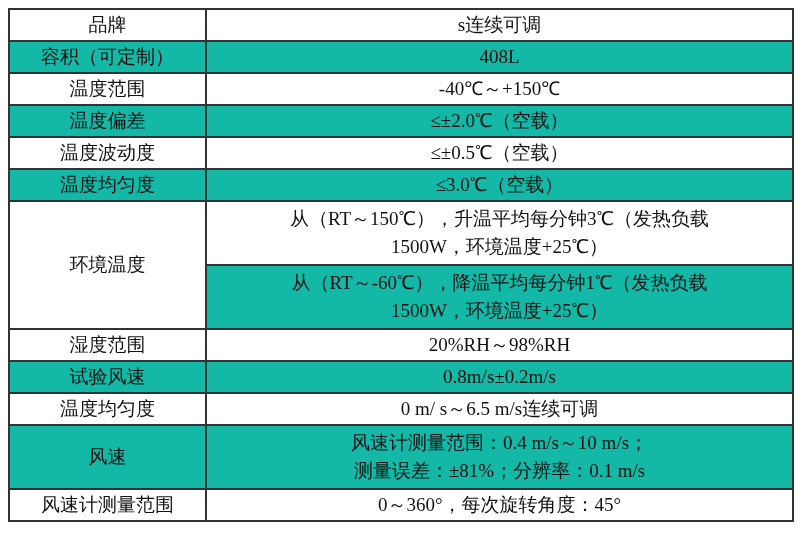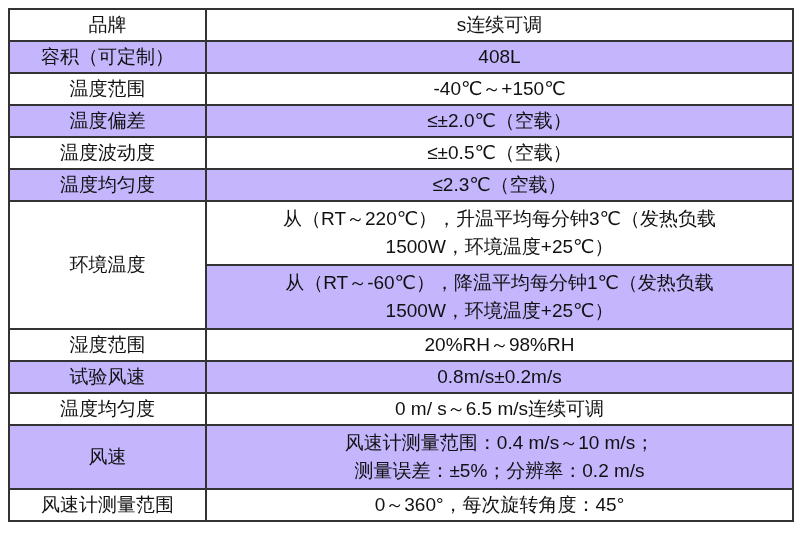--- a/index.html
+++ b/index.html
@@ -23,26 +23,27 @@
   }
   table.spec td {
     border: 2px solid #333333;
     text-align: center;
     vertical-align: middle;
     font-size: 19px;
     color: #111111;
     padding: 0 2px;
     line-height: 1.45;
     overflow: hidden;
+    font-family: Liberation Serif, serif;
   }
   col.c-label { width: 197px; }
   col.c-value { width: 587px; }
   tr.h1 { height: 32px; }
   tr.h2 { height: 64px; }
-  td.alt { background: #c4b5fd; }
+  td.alt { background: #14b8a6; }
   td.plain { background: #ffffff; }
   .line { display: block; }
 </style>
 </head>
 <body>
 
 <div class="page">
   <table class="spec">
     <colgroup>
       <col class="c-label">
@@ -64,26 +65,26 @@
       <tr class="h1">
         <td class="alt">温度偏差</td>
         <td class="alt">≤±2.0℃（空载）</td>
       </tr>
       <tr class="h1">
         <td class="plain">温度波动度</td>
         <td class="plain">≤±0.5℃（空载）</td>
       </tr>
       <tr class="h1">
         <td class="alt">温度均匀度</td>
-        <td class="alt">≤2.3℃（空载）</td>
+        <td class="alt">≤3.0℃（空载）</td>
       </tr>
       <tr class="h2">
         <td class="plain" rowspan="2">环境温度</td>
         <td class="plain">
-          <span class="line">从（RT～220℃），升温平均每分钟3℃（发热负载</span>
+          <span class="line">从（RT～150℃），升温平均每分钟3℃（发热负载</span>
           <span class="line">1500W，环境温度+25℃）</span>
         </td>
       </tr>
       <tr class="h2">
         <td class="alt">
           <span class="line">从（RT～-60℃），降温平均每分钟1℃（发热负载</span>
           <span class="line">1500W，环境温度+25℃）</span>
         </td>
       </tr>
       <tr class="h1">
@@ -95,21 +96,21 @@
         <td class="alt">0.8m/s±0.2m/s</td>
       </tr>
       <tr class="h1">
         <td class="plain">温度均匀度</td>
         <td class="plain">0 m/ s～6.5 m/s连续可调</td>
       </tr>
       <tr class="h2">
         <td class="alt">风速</td>
         <td class="alt">
           <span class="line">风速计测量范围：0.4 m/s～10 m/s；</span>
-          <span class="line">测量误差：±5%；分辨率：0.2 m/s</span>
+          <span class="line">测量误差：±81%；分辨率：0.1 m/s</span>
         </td>
       </tr>
       <tr class="h1">
         <td class="plain">风速计测量范围</td>
         <td class="plain">0～360°，每次旋转角度：45°</td>
       </tr>
     </tbody>
   </table>
 </div>
 

